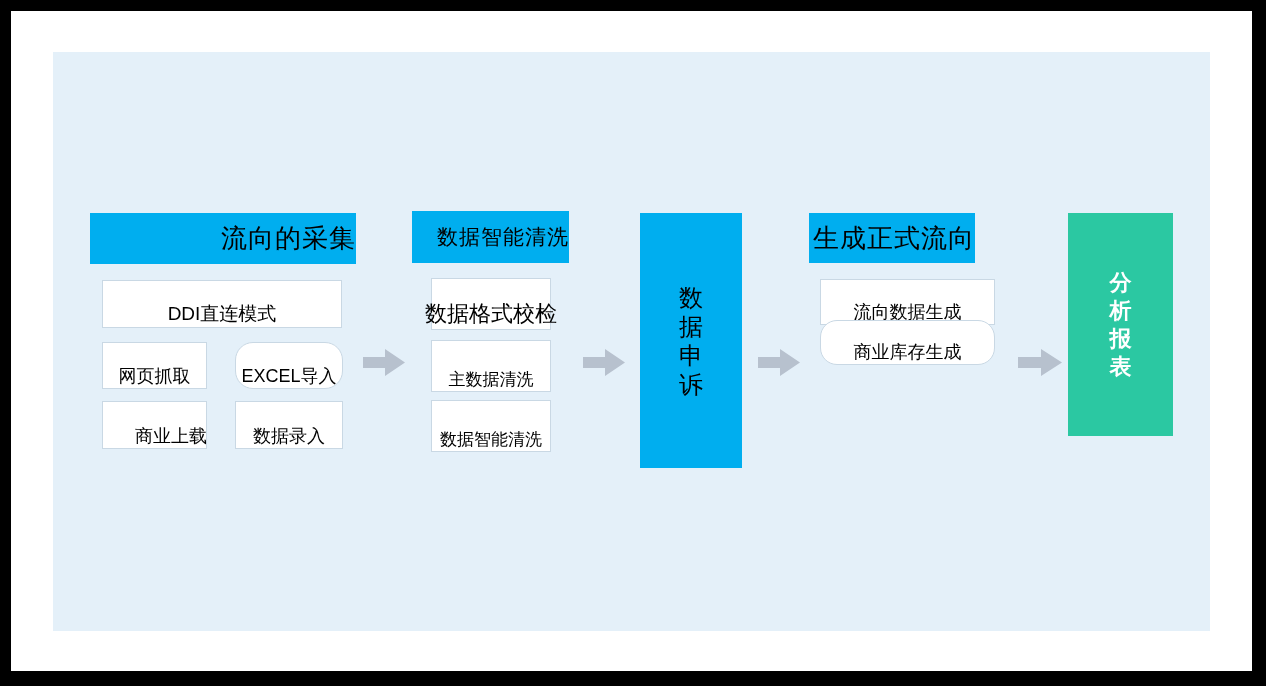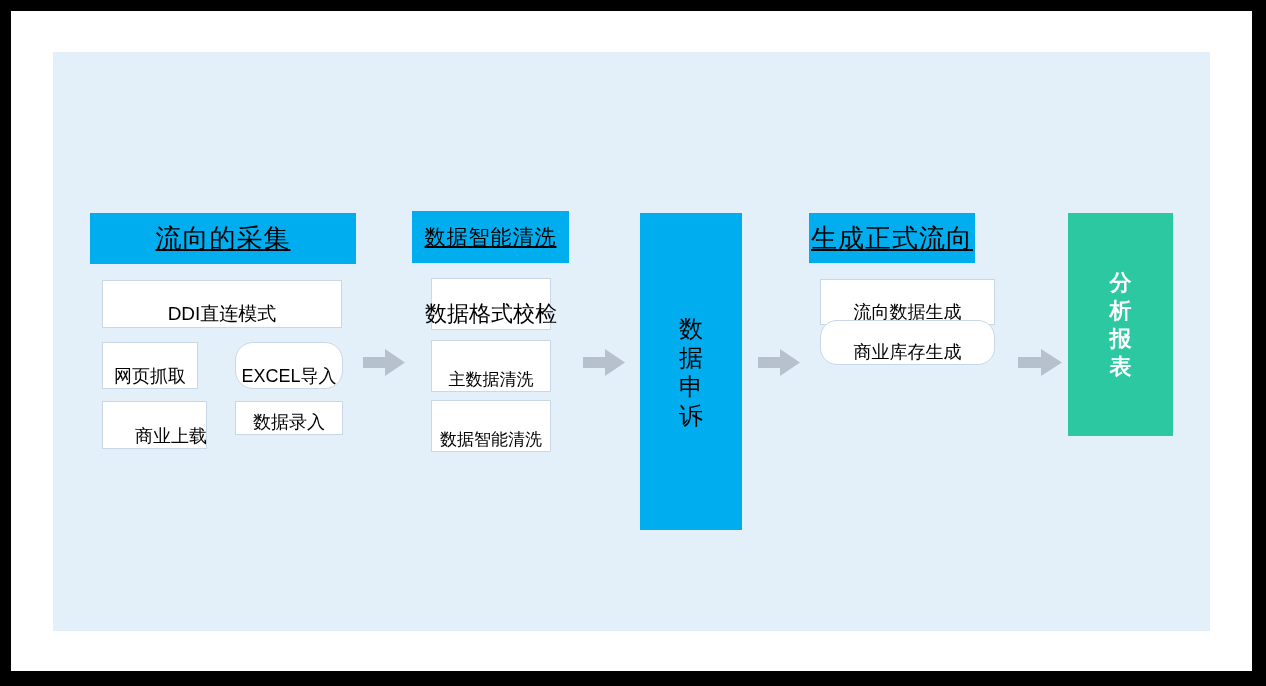--- a/index.html
+++ b/index.html
@@ -25,23 +25,22 @@
     background: var(--panel-bg, #e4f0f9);
   }
 
   .abs { position: absolute; }
 
   .stage-header {
     background: var(--stage-blue, #00aeef);
     color: var(--header-text, #000);
     display: flex;
     align-items: center;
-    justify-content: center;
+    justify-content: flex-end;
     letter-spacing: 1px;
-    text-decoration: underline;
   }
   .stage-header.lg { font-size: 26px; }
   .stage-header.md { font-size: 21px; }
 
   .item-box {
     background: var(--item-bg, #fff);
     border: 1px solid var(--item-border, #c9d8e4);
     color: #000;
     font-size: 18px;
     display: flex;
@@ -75,30 +74,30 @@
 <div class="canvas">
   <div class="matte"></div>
   <div class="panel"></div>
 
   <div class="abs stage-header lg" style="left:90px; top:213px; width:266px; height:51px;">
     <span>流向的采集</span>
   </div>
   <div class="abs item-box" style="left:102px; top:280px; width:240px; height:48px; font-size:19px;">
     <span>DDI直连模式</span>
   </div>
-  <div class="abs item-box" style="left:102px; top:342px; width:96px; height:47px;">
+  <div class="abs item-box" style="left:102px; top:342px; width:105px; height:47px;">
     <span>网页抓取</span>
   </div>
   <div class="abs item-box" style="left:235px; top:342px; width:108px; height:47px;border-radius:18px;">
     <span>EXCEL导入</span>
   </div>
   <div class="abs item-box" style="left:102px; top:401px; width:105px; height:48px;padding-left:33px;">
     <span>商业上载</span>
   </div>
-  <div class="abs item-box" style="left:235px; top:401px; width:108px; height:34px;">
+  <div class="abs item-box" style="left:235px; top:401px; width:108px; height:48px;">
     <span>数据录入</span>
   </div>
 
   <div class="abs flow-arrow" style="left:363px; top:346px;">
     <svg width="42" height="33" viewBox="0 0 42 33">
         <polygon points="0,11 22,11 22,3 42,16.5 22,30 22,22 0,22"></polygon>
       </svg>
   </div>
 
   <div class="abs stage-header md" style="left:412px; top:211px; width:157px; height:52px;">
@@ -113,21 +112,21 @@
   <div class="abs item-box" style="left:431px; top:400px; width:120px; height:52px; font-size:17px;">
     <span>数据智能清洗</span>
   </div>
 
   <div class="abs flow-arrow" style="left:583px; top:346px;">
     <svg width="42" height="33" viewBox="0 0 42 33">
         <polygon points="0,11 22,11 22,3 42,16.5 22,30 22,22 0,22"></polygon>
       </svg>
   </div>
 
-  <div class="abs vert-box appeal-box" style="left:640px; top:213px; width:102px; height:317px;">
+  <div class="abs vert-box appeal-box" style="left:640px; top:213px; width:102px; height:255px;">
     <span class="vtext">数据申诉</span>
   </div>
 
   <div class="abs flow-arrow" style="left:758px; top:346px;">
     <svg width="42" height="33" viewBox="0 0 42 33">
         <polygon points="0,11 22,11 22,3 42,16.5 22,30 22,22 0,22"></polygon>
       </svg>
   </div>
 
   <div class="abs stage-header lg" style="left:809px; top:213px; width:166px; height:50px;">

